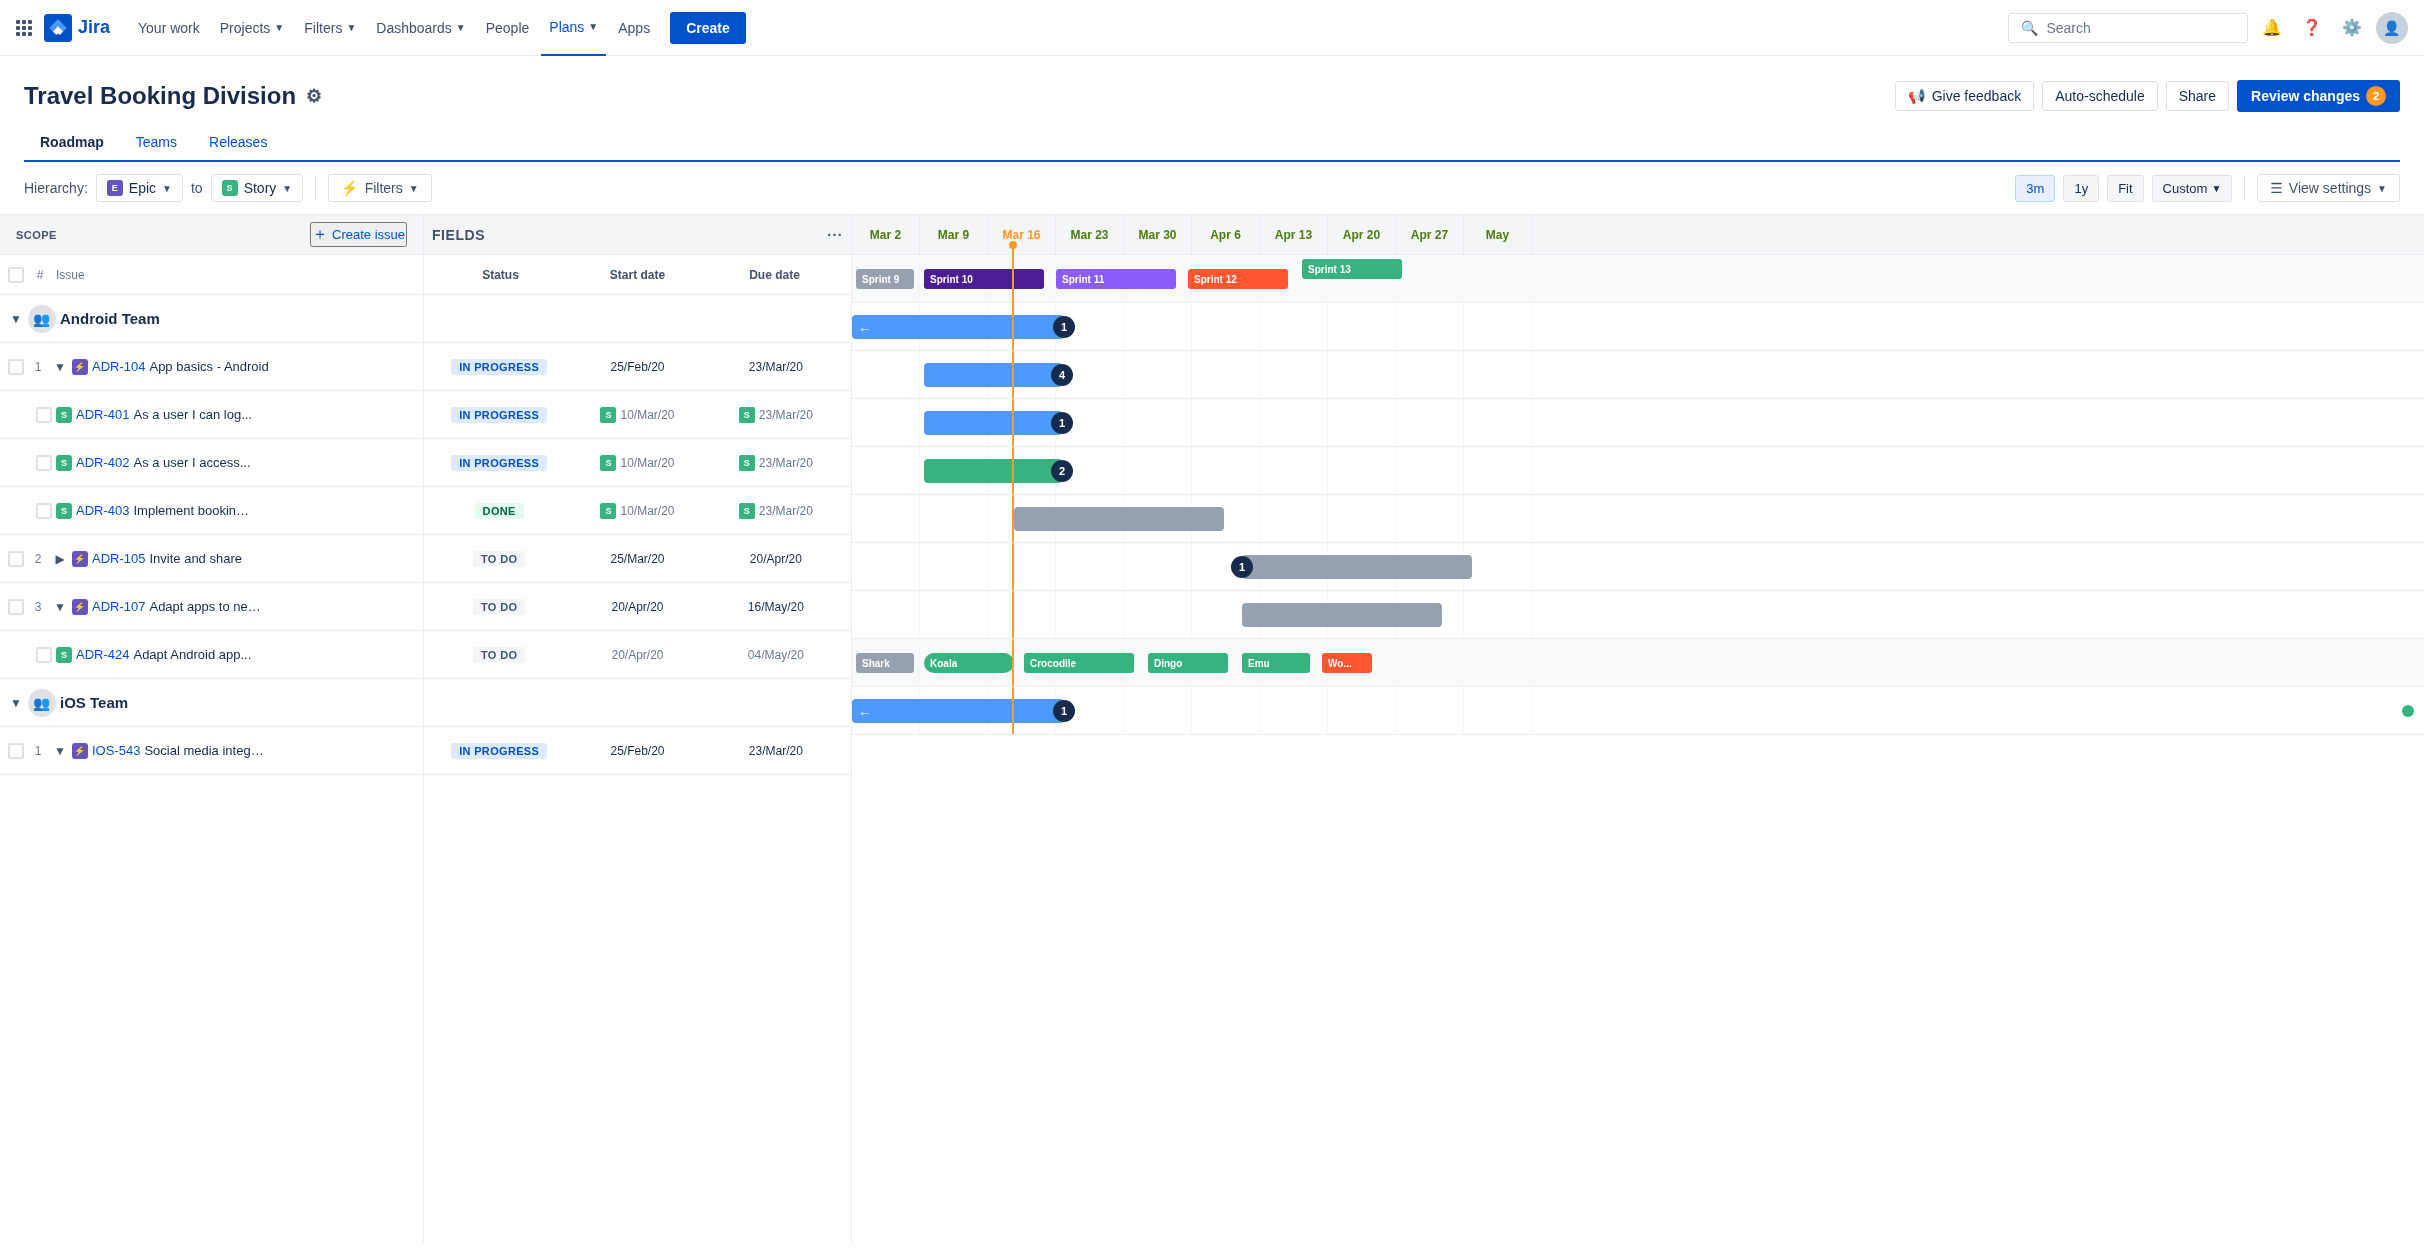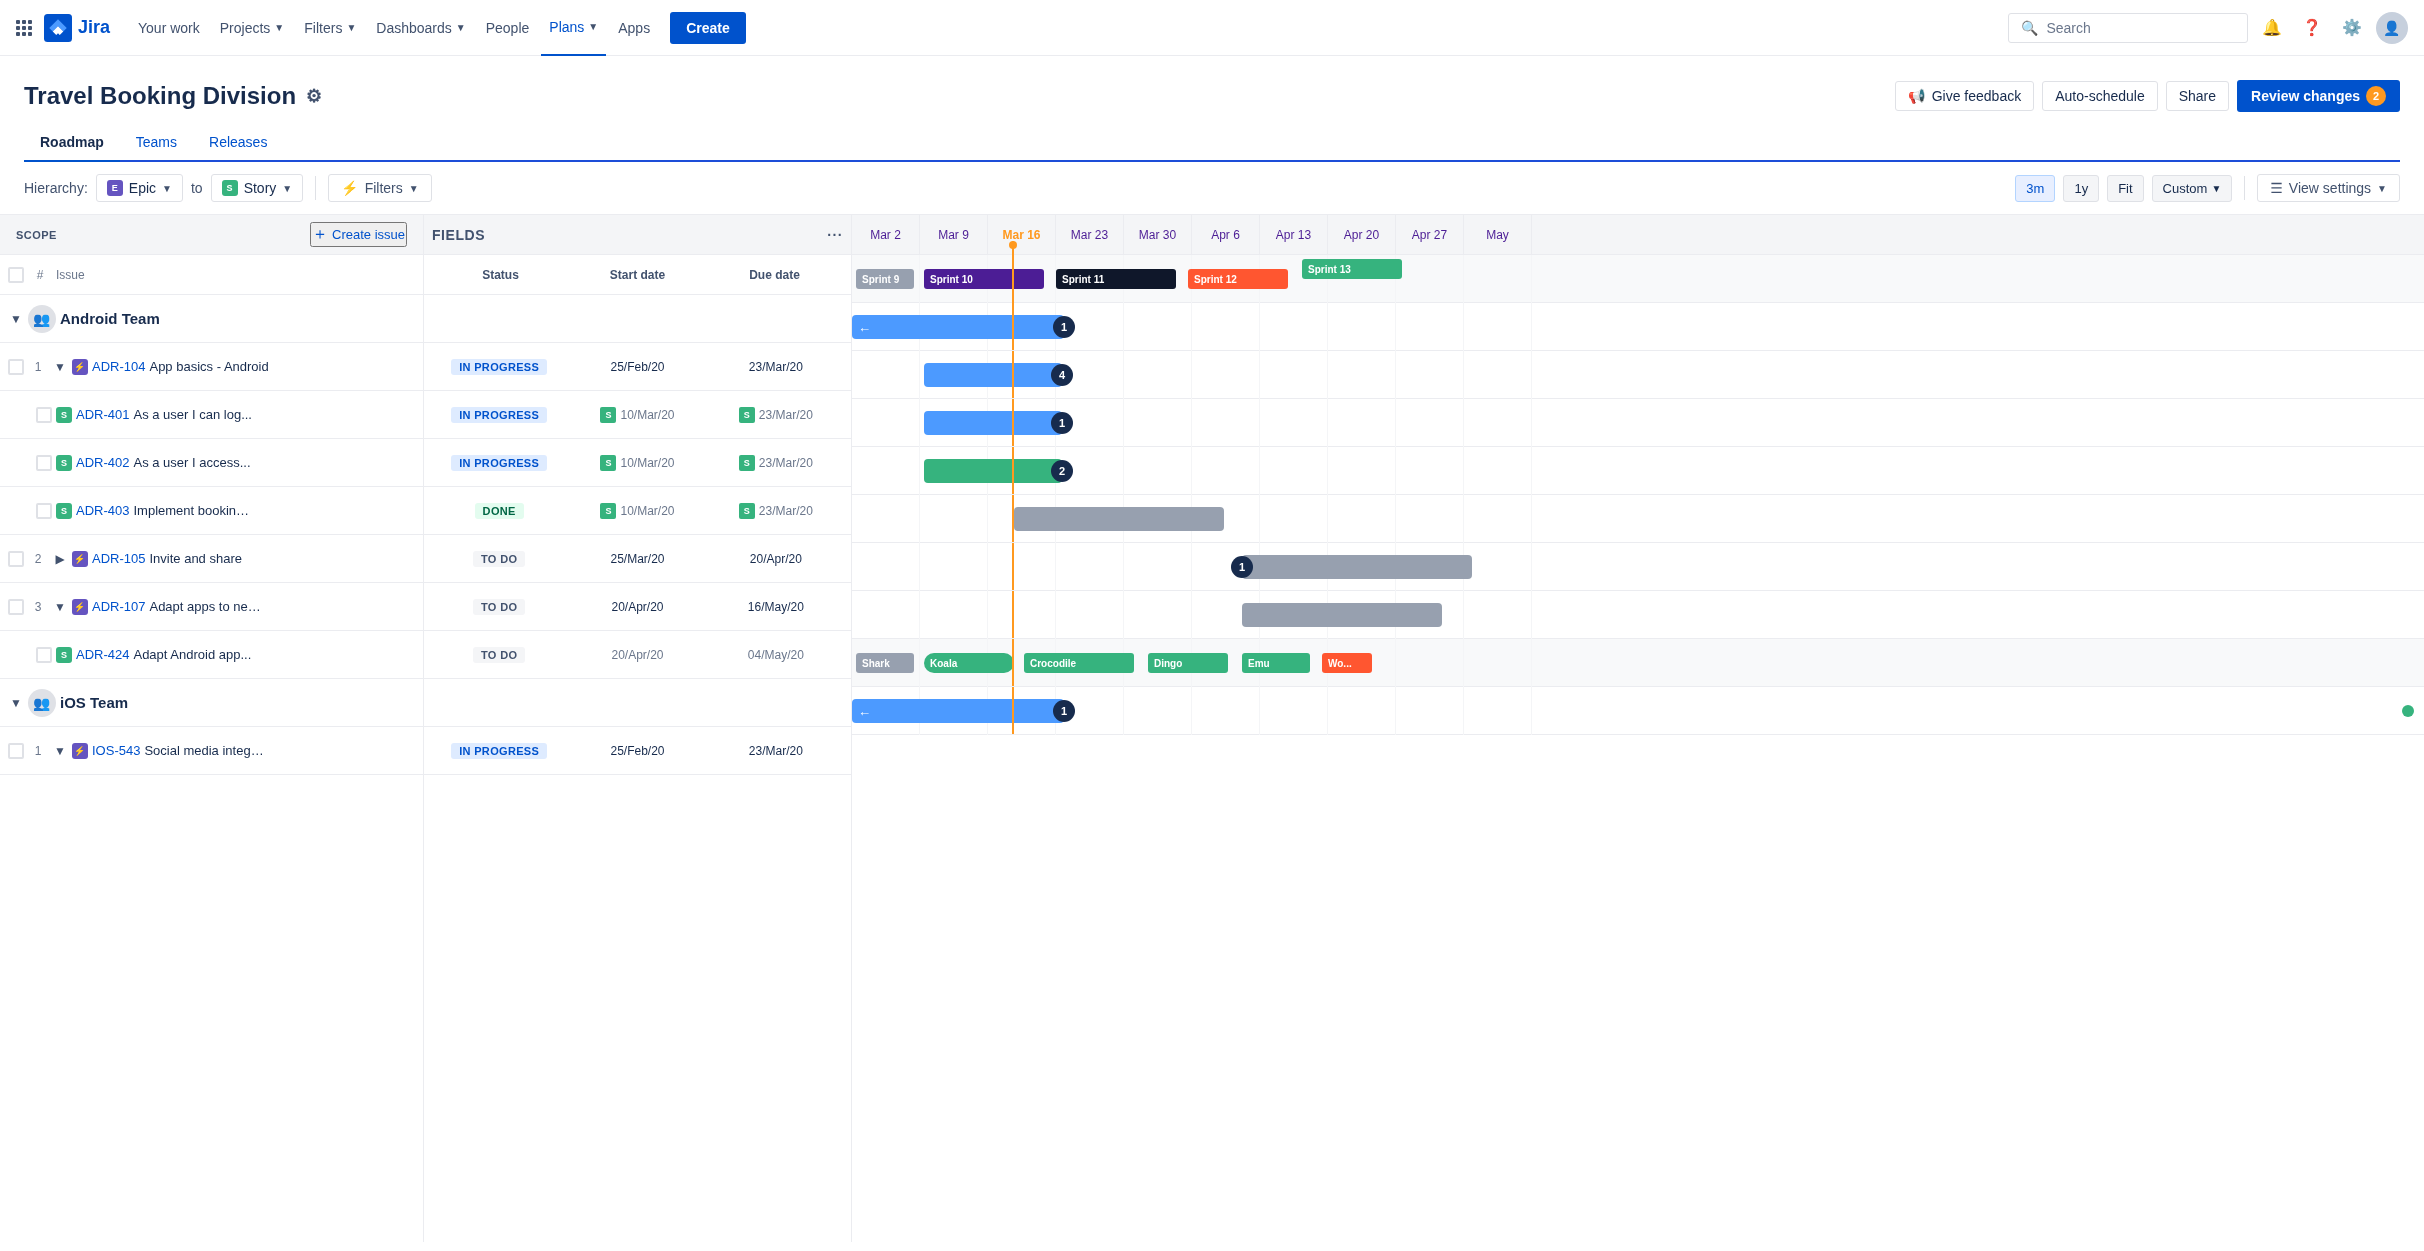--- a/index.html
+++ b/index.html
@@ -80,21 +80,21 @@
     .status-done { background: #e3fcef; color: #006644; }
     .date-s { display: inline-flex; width: 16px; height: 16px; border-radius: 2px; background: #36b37e; align-items: center; justify-content: center; color: #fff; font-size: 9px; font-weight: 700; flex-shrink: 0; }
 
     .scope-header-row { display: flex; align-items: center; height: 40px; padding: 0 16px; background: #f4f5f7; border-bottom: 1px solid #ebecf0; font-size: 11px; font-weight: 700; color: #42526e; letter-spacing: 0.04em; text-transform: uppercase; justify-content: space-between; }
     .create-btn { display: flex; align-items: center; gap: 4px; color: #0052cc; font-size: 13px; cursor: pointer; font-weight: 400; letter-spacing: normal; text-transform: none; }
 
     .fields-header-row { display: flex; align-items: center; height: 40px; background: #f4f5f7; border-bottom: 1px solid #ebecf0; padding: 0 8px; gap: 4px; font-size: 14px; font-weight: 700; color: #42526e; letter-spacing: 0.04em; text-transform: uppercase; }
 
     .gantt-wrapper { display: flex; flex-direction: column; min-width: 680px; }
     .gantt-header-row { display: flex; height: 40px; background: #f4f5f7; border-bottom: 1px solid #ebecf0; align-items: center; }
-    .gantt-cell { width: 68px; min-width: 68px; text-align: center; font-size: 12px; color: #4c1d95; font-weight: 400; height: 40px; display: flex; align-items: center; justify-content: center; border-right: 1px solid #ebecf0; }
+    .gantt-cell { width: 68px; min-width: 68px; text-align: center; font-size: 12px; color: #4d7c0f; font-weight: 700; height: 40px; display: flex; align-items: center; justify-content: center; border-right: 1px solid #ebecf0; }
     .gantt-data-row { display: flex; height: 48px; border-bottom: 1px solid #ebecf0; align-items: center; position: relative; }
     .gantt-data-cell { width: 68px; min-width: 68px; height: 48px; border-right: 1px solid #f4f5f7; }
   </style>
 </head>
 <body>
 
 <nav class="topnav">
   <div class="grid-icon" style="margin-right:8px;cursor:pointer;">
     <div class="grid-dot"></div>
       <div class="grid-dot"></div>
@@ -434,21 +434,21 @@
         <div style="position:absolute;top:0;left:0;right:0;bottom:0;display:flex;align-items:center;padding:0 4px;gap:2px;pointer-events:none;">
 
           <div style="position:absolute;left:4px;top:14px;height:20px;width:58px;background:#97a0af;border-radius:3px;display:flex;align-items:center;padding:0 6px;">
             <span style="font-size:10px;color:#fff;font-weight:600;">Sprint 9</span>
           </div>
 
           <div style="position:absolute;left:72px;top:14px;height:20px;width:120px;background:#4c1d95;border-radius:3px;display:flex;align-items:center;padding:0 6px;">
             <span style="font-size:10px;color:#fff;font-weight:600;">Sprint 10</span>
           </div>
 
-          <div style="position:absolute;left:204px;top:14px;height:20px;width:120px;background:#0f172a;border-radius:3px;display:flex;align-items:center;padding:0 6px;">
+          <div style="position:absolute;left:204px;top:14px;height:20px;width:120px;background:#8b5cf6;border-radius:3px;display:flex;align-items:center;padding:0 6px;">
             <span style="font-size:10px;color:#fff;font-weight:600;">Sprint 11</span>
           </div>
 
           <div style="position:absolute;left:336px;top:14px;height:20px;width:100px;background:#ff5630;border-radius:3px;display:flex;align-items:center;padding:0 6px;">
             <span style="font-size:10px;color:#fff;font-weight:600;">Sprint 12</span>
           </div>
 
           <div style="position:absolute;left:450px;top:4px;height:20px;width:100px;background:#36b37e;border-radius:3px;display:flex;align-items:center;padding:0 6px;">
             <span style="font-size:10px;color:#fff;font-weight:600;">Sprint 13</span>
           </div>

